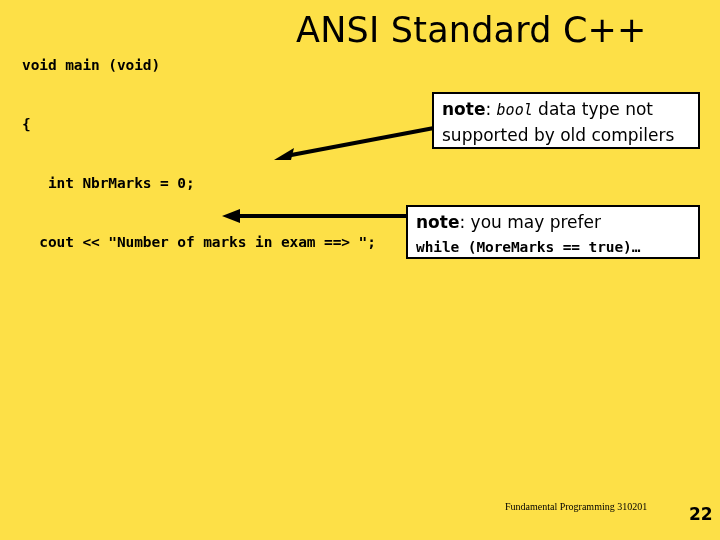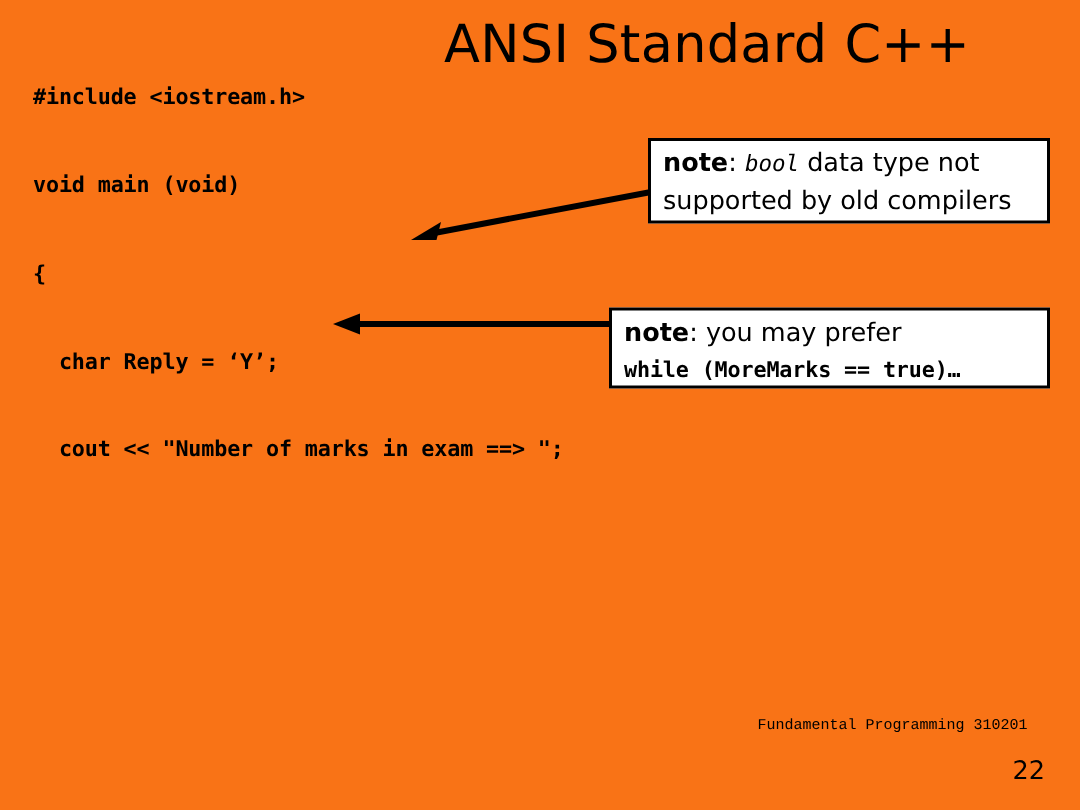--- a/index.html
+++ b/index.html
@@ -4,21 +4,21 @@
 <style>
   html, body {
     margin: 0;
     padding: 0;
     background: #ffffff;
   }
   #slide {
     position: relative;
     width: 720px;
     height: 540px;
-    background: #f97316;
+    background: #fde047;
     overflow: hidden;
     font-family: "Liberation Serif", serif;
   }
 
   
   #slide-title {
     position: absolute;
     left: 296px;
     top: 8px;
     width: 420px;
@@ -98,49 +98,49 @@
     position: absolute;
     overflow: visible;
   }
   #arrow-bool { left: 274px; top: 126px; }
   #arrow-while { left: 222px; top: 209px; }
 
   
   #footer-text {
     position: absolute;
     left: 505px;
-    top: 478px;
-    font-family: Liberation Mono, monospace;
+    top: 500px;
+    font-family: Liberation Serif, serif;
     font-size: 10px;
     line-height: 13px;
     color: #000000;
     white-space: nowrap;
   }
   #page-number {
     position: absolute;
-    left: 675px;
+    left: 689px;
     top: 503px;
     font-family: "DejaVu Sans", sans-serif;
     font-size: 17px;
     line-height: 22px;
     color: #000000;
+    font-weight: bold;
   }
 </style>
 </head>
 <body>
 
 <div id="slide">
 
   <div id="slide-title">ANSI Standard C++</div>
 
   <div id="code-block">
-    <div class="line">#include &lt;iostream.h&gt;</div>
     <div class="line">void main (void)</div>
     <div class="line">{</div>
-    <div class="line">  char Reply = ‘Y’;</div>
+    <div class="line">   int NbrMarks = 0;</div>
     <div class="line">  cout &lt;&lt; "Number of marks in exam ==&gt; ";</div>
     
     
     
     
     
     
     
     
     

